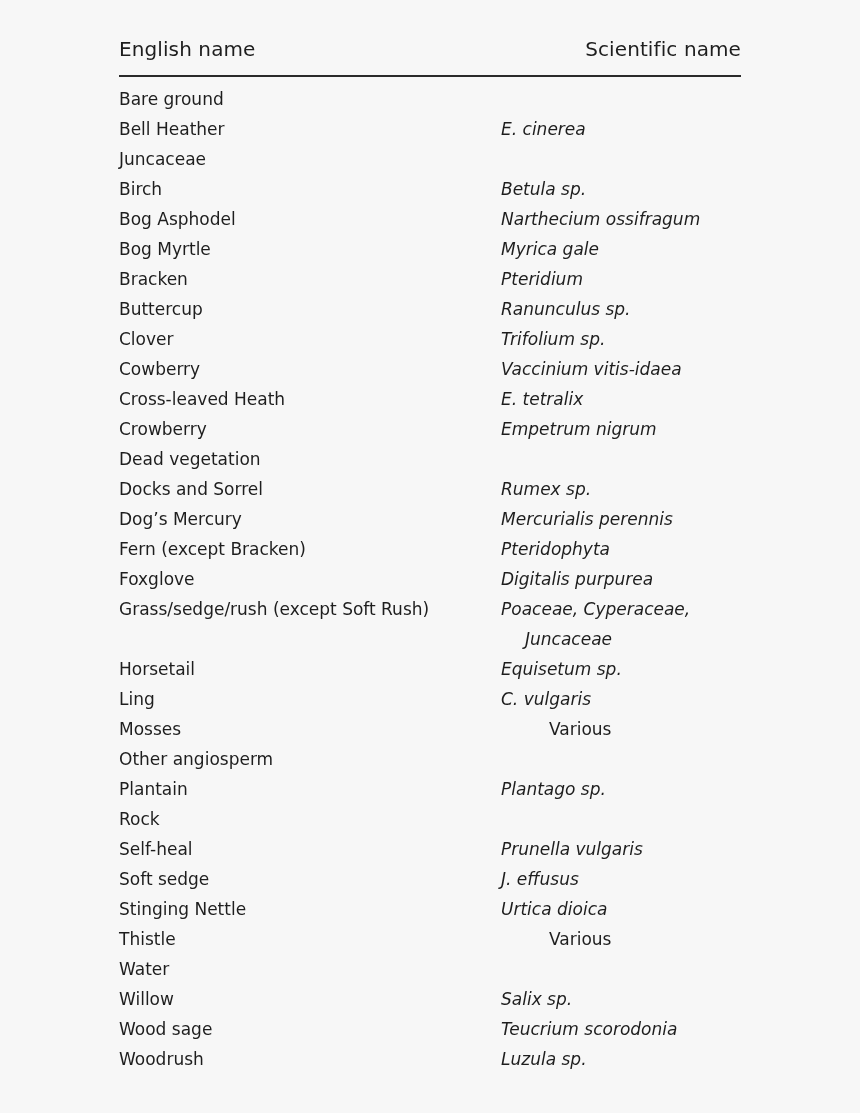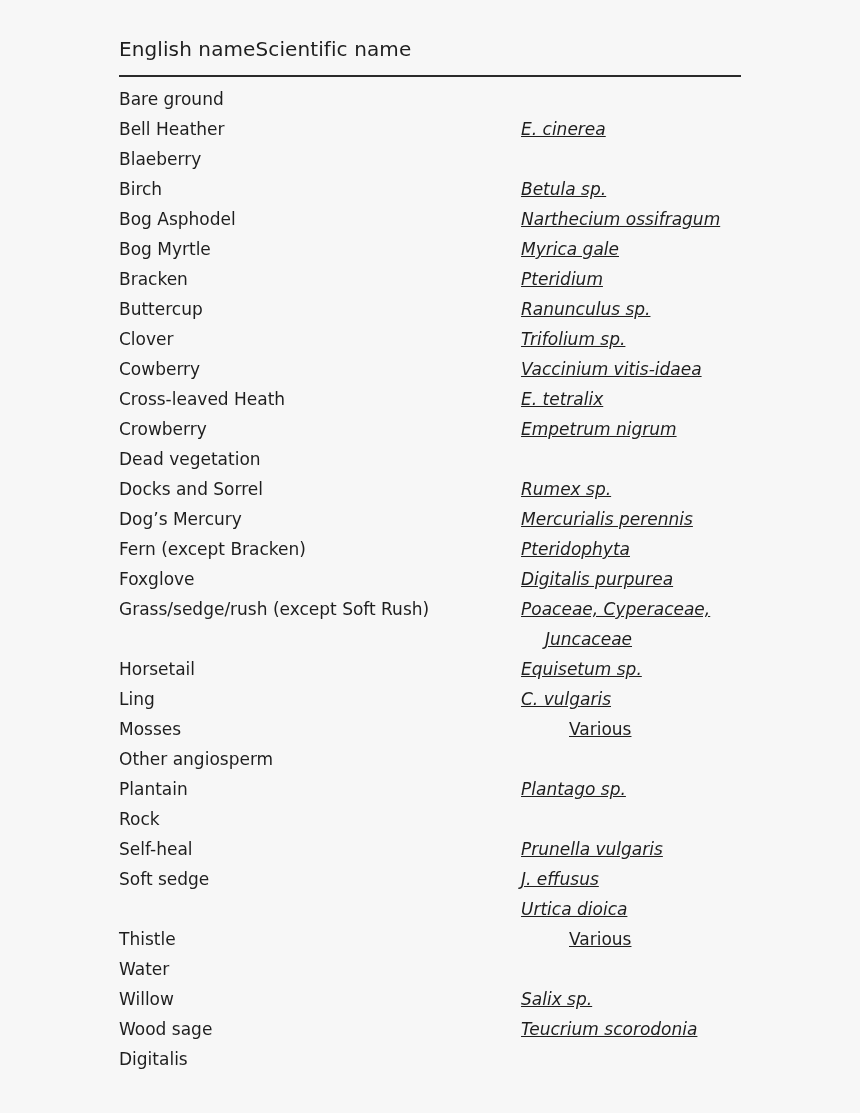--- a/index.html
+++ b/index.html
@@ -16,21 +16,21 @@
     color: #1e1e1e;
   }
   .table {
     position: absolute;
     left: 119px;
     top: 33px;
     width: 622px;
   }
   .header {
     display: flex;
-    justify-content: flex-start;
+    justify-content: space-between;
     height: 33px;
     font-size: 20px;
     line-height: 33px;
     letter-spacing: 0.1px;
   }
   .rule {
     height: 2px;
     background: #2a2a2a;
     margin-top: 9px;
     margin-bottom: 7px;
@@ -48,29 +48,28 @@
     left: 0;
     top: 0;
     width: 370px;
     white-space: normal;
     padding-left: 24px;
     text-indent: -24px;
     box-sizing: border-box;
   }
   .sci {
     position: absolute;
-    left: 402px;
+    left: 382px;
     top: 0;
     width: 240px;
     font-style: italic;
     white-space: normal;
     padding-left: 24px;
     text-indent: -24px;
     box-sizing: border-box;
-    text-decoration: underline;
   }
   .sci.upright { font-style: normal; margin-left: 48px; }
 </style>
 </head>
 <body>
 
 <div class="table">
   <div class="header">
     <span>English name</span>
     <span>Scientific name</span>
@@ -79,21 +78,21 @@
   <div id="rows">
       <div class="row">
         <span class="eng">Bare ground</span>
         <span class="sci"></span>
       </div>
       <div class="row">
         <span class="eng">Bell Heather</span>
         <span class="sci">E. cinerea</span>
       </div>
       <div class="row">
-        <span class="eng">Blaeberry</span>
+        <span class="eng">Juncaceae</span>
       </div>
       <div class="row">
         <span class="eng">Birch</span>
         <span class="sci">Betula sp.</span>
       </div>
       <div class="row">
         <span class="eng">Bog Asphodel</span>
         <span class="sci">Narthecium ossifragum</span>
       </div>
       <div class="row">
@@ -174,35 +173,37 @@
       </div>
       <div class="row">
         <span class="eng">Self-heal</span>
         <span class="sci">Prunella vulgaris</span>
       </div>
       <div class="row">
         <span class="eng">Soft sedge</span>
         <span class="sci">J. effusus</span>
       </div>
       <div class="row">
+        <span class="eng">Stinging Nettle</span>
         <span class="sci">Urtica dioica</span>
       </div>
       <div class="row">
         <span class="eng">Thistle</span>
         <span class="sci upright">Various</span>
       </div>
       <div class="row">
         <span class="eng">Water</span>
         <span class="sci"></span>
       </div>
       <div class="row">
         <span class="eng">Willow</span>
         <span class="sci">Salix sp.</span>
       </div>
       <div class="row">
         <span class="eng">Wood sage</span>
         <span class="sci">Teucrium scorodonia</span>
       </div>
       <div class="row">
-        <span class="eng">Digitalis</span>
+        <span class="eng">Woodrush</span>
+        <span class="sci">Luzula sp.</span>
       </div>
     </div>
 </div>
 
 </body></html>

